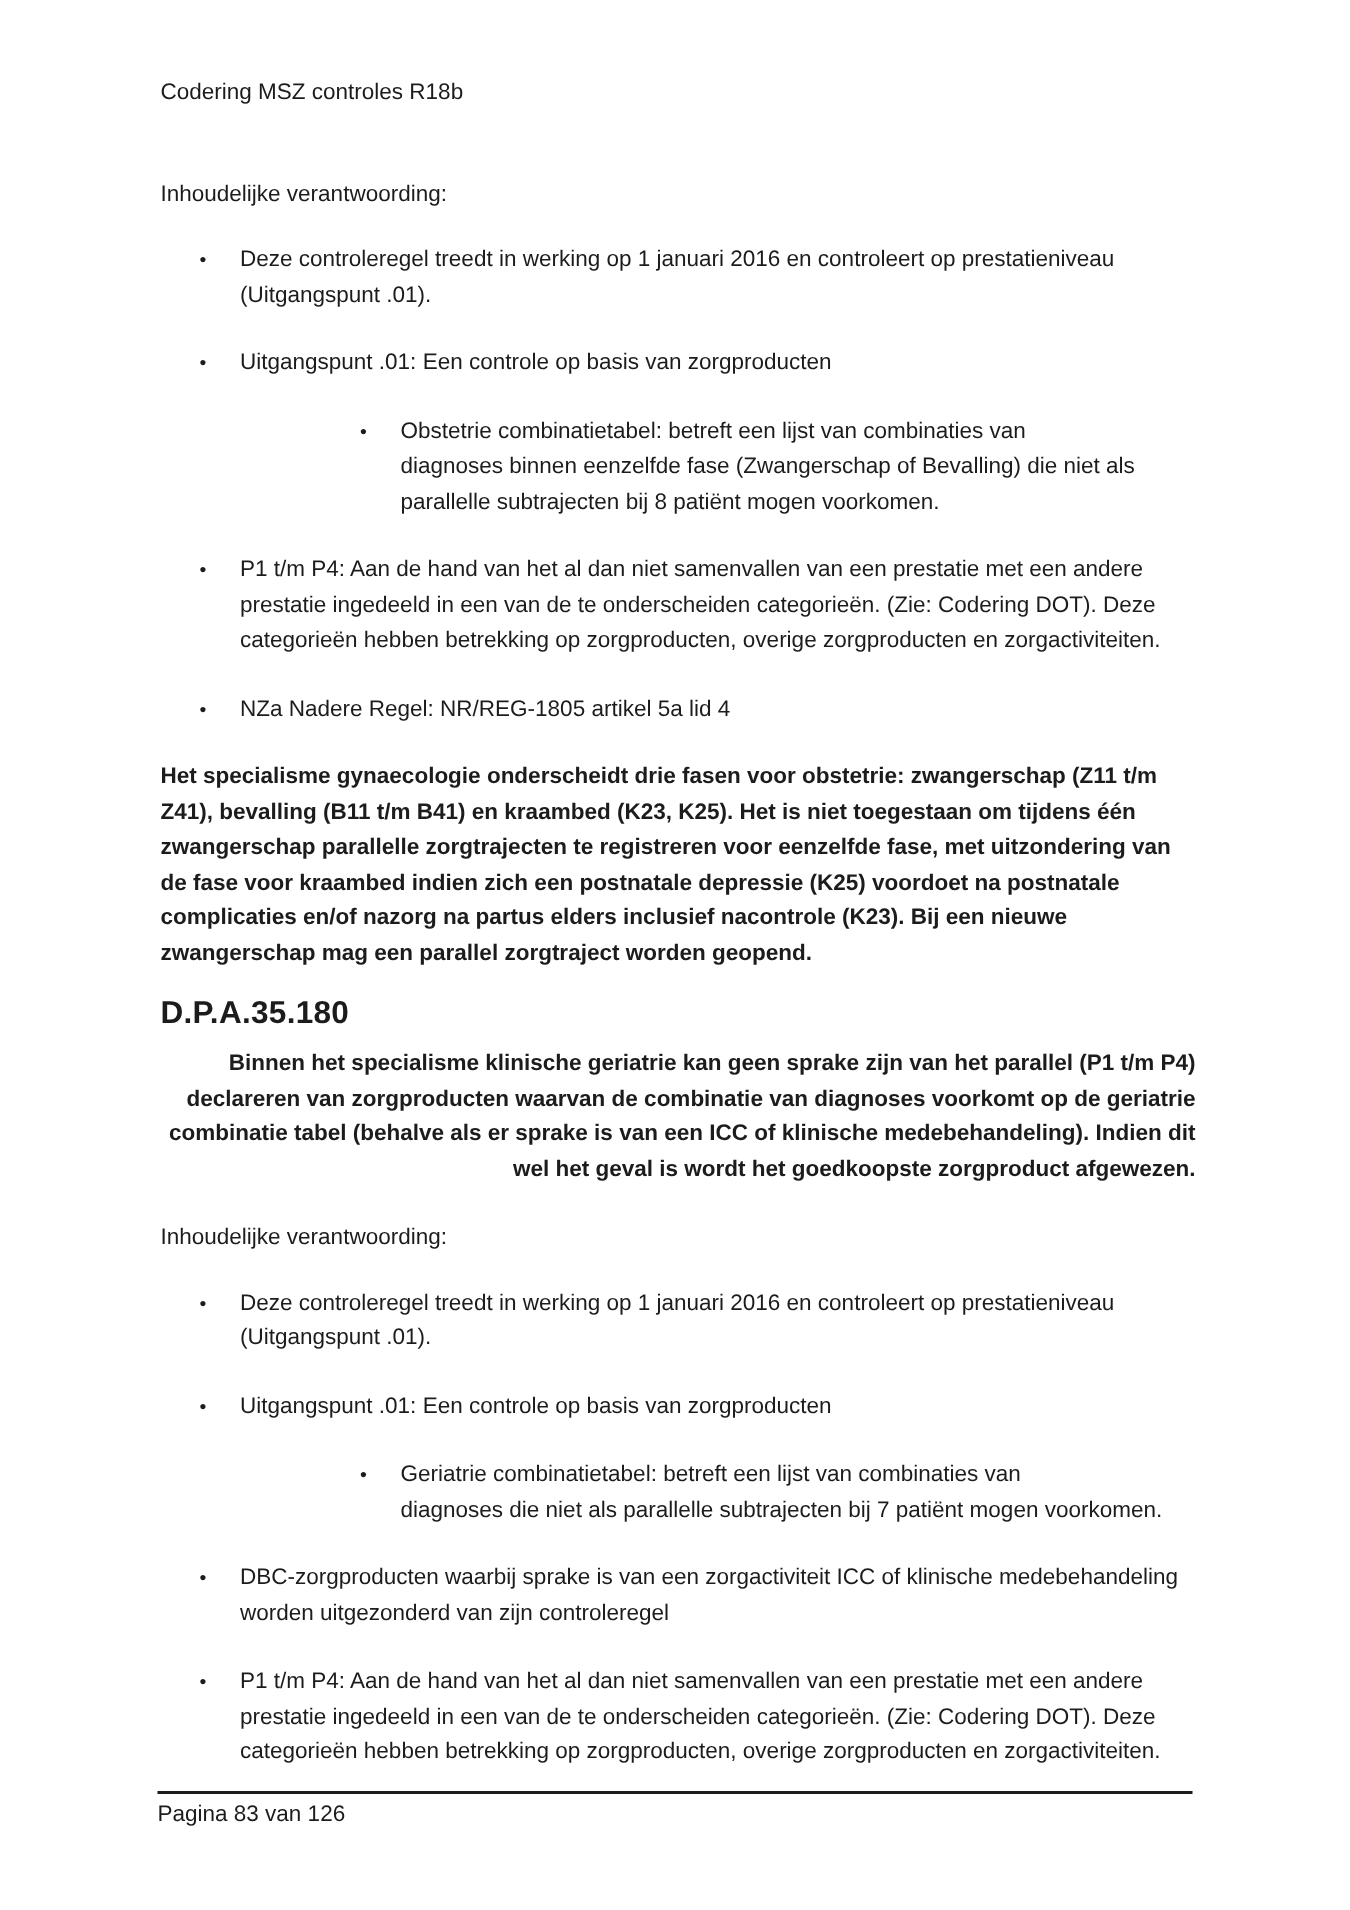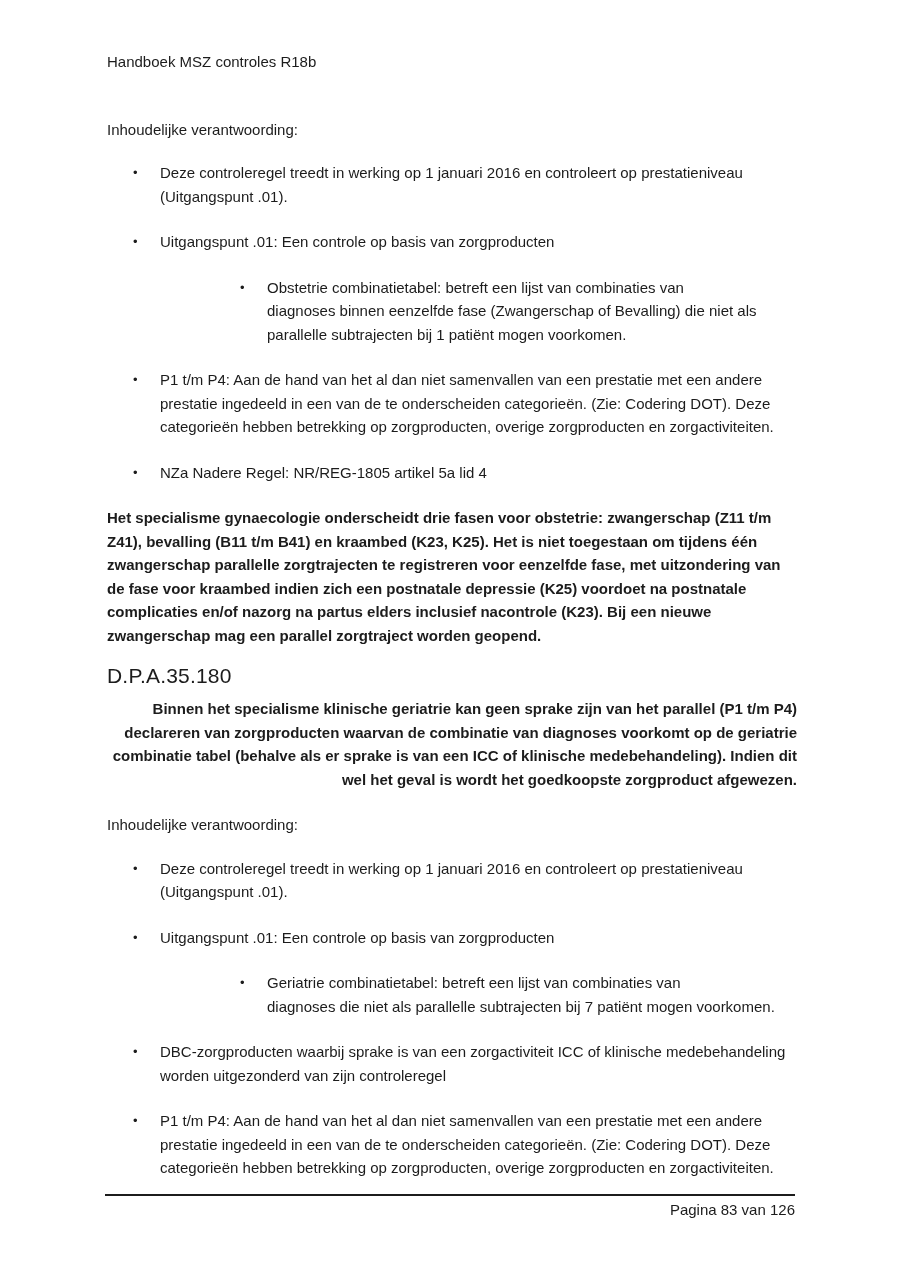--- a/index.html
+++ b/index.html
@@ -36,61 +36,61 @@
     flex: 0 0 27px;
     font-size: 13px;
     line-height: 23.5px;
   }
   .li-text.w1 { width: 637px; }
   .li-text.w2 { max-width: 532px; white-space: pre-line; }
   .body-paragraph { margin-top: 10px; width: 690px; font-weight: bold; }
   .section-heading {
     margin-top: 16px;
     font-size: 21px;
-    font-weight: normal;
+    font-weight: bold;
     line-height: 26px;
     letter-spacing: 0.2px;
   }
   .section-heading + .body-paragraph { margin-top: 8px; text-align: right; }
   .page-footer {
     position: absolute;
     top: 1194px;
     left: 105px;
     width: 690px;
     border-top: 2px solid #1c1c1c;
-    text-align: right;
+    text-align: left;
     padding-top: 2px;
   }
 </style>
 </head>
 <body>
 
 <div class="page-content">
 
-  <div class="doc-header">Handboek MSZ controles R18b</div>
+  <div class="doc-header">Codering MSZ controles R18b</div>
 
   <div class="intro-label">Inhoudelijke verantwoording:</div>
 
   <div class="bullet-list">
 
     <div class="li l1">
       <span class="marker">•</span>
       <div class="li-text w1">Deze controleregel treedt in werking op 1 januari 2016 en controleert op prestatieniveau (Uitgangspunt .01).</div>
     </div>
 
     <div class="li l1">
       <span class="marker">•</span>
       <div class="li-text w1">Uitgangspunt .01: Een controle op basis van zorgproducten</div>
     </div>
 
     <div class="li l2">
       <span class="marker">•</span>
       <div class="li-text w2">Obstetrie combinatietabel: betreft een lijst van combinaties van
 diagnoses binnen eenzelfde fase (Zwangerschap of Bevalling) die niet als
-parallelle subtrajecten bij 1 patiënt mogen voorkomen.</div>
+parallelle subtrajecten bij 8 patiënt mogen voorkomen.</div>
     </div>
 
     <div class="li l1">
       <span class="marker">•</span>
       <div class="li-text w1">P1 t/m P4: Aan de hand van het al dan niet samenvallen van een prestatie met een andere prestatie ingedeeld in een van de te onderscheiden categorieën. (Zie: Codering DOT). Deze categorieën hebben betrekking op zorgproducten, overige zorgproducten en zorgactiviteiten.</div>
     </div>
 
     <div class="li l1">
       <span class="marker">•</span>
       <div class="li-text w1">NZa Nadere Regel: NR/REG-1805 artikel 5a lid 4</div>

